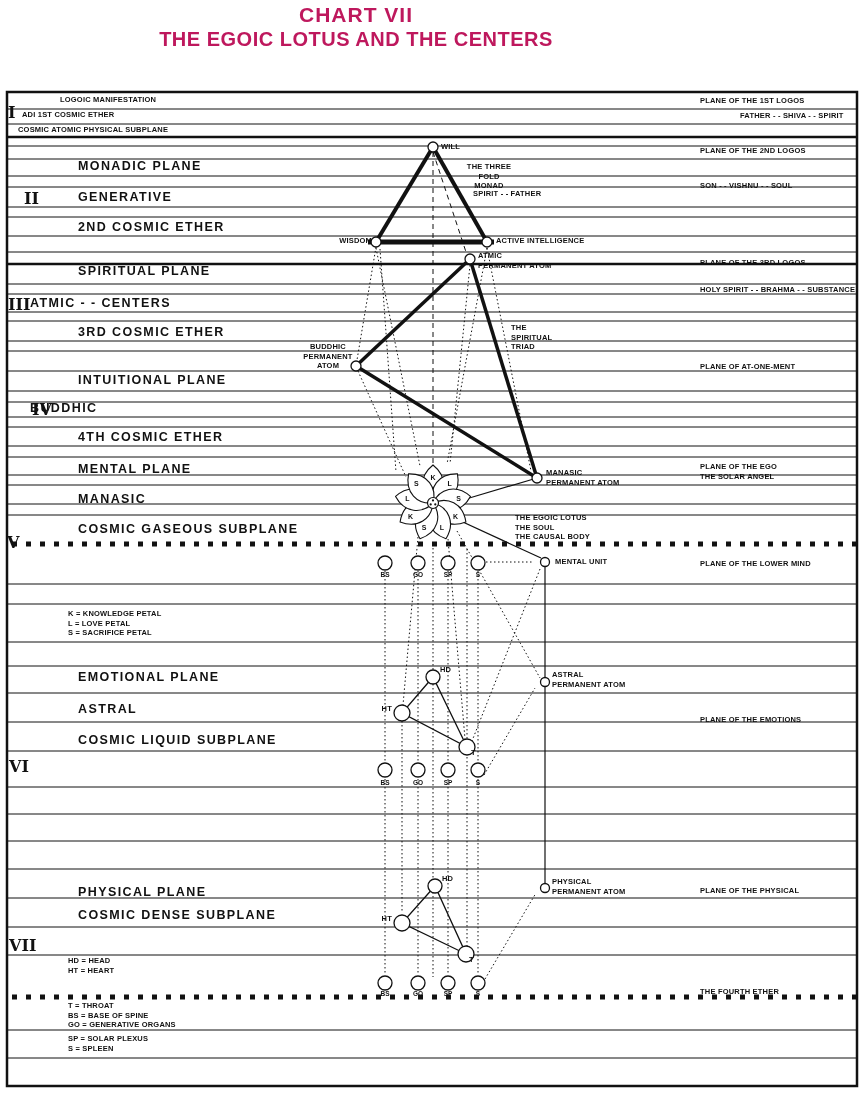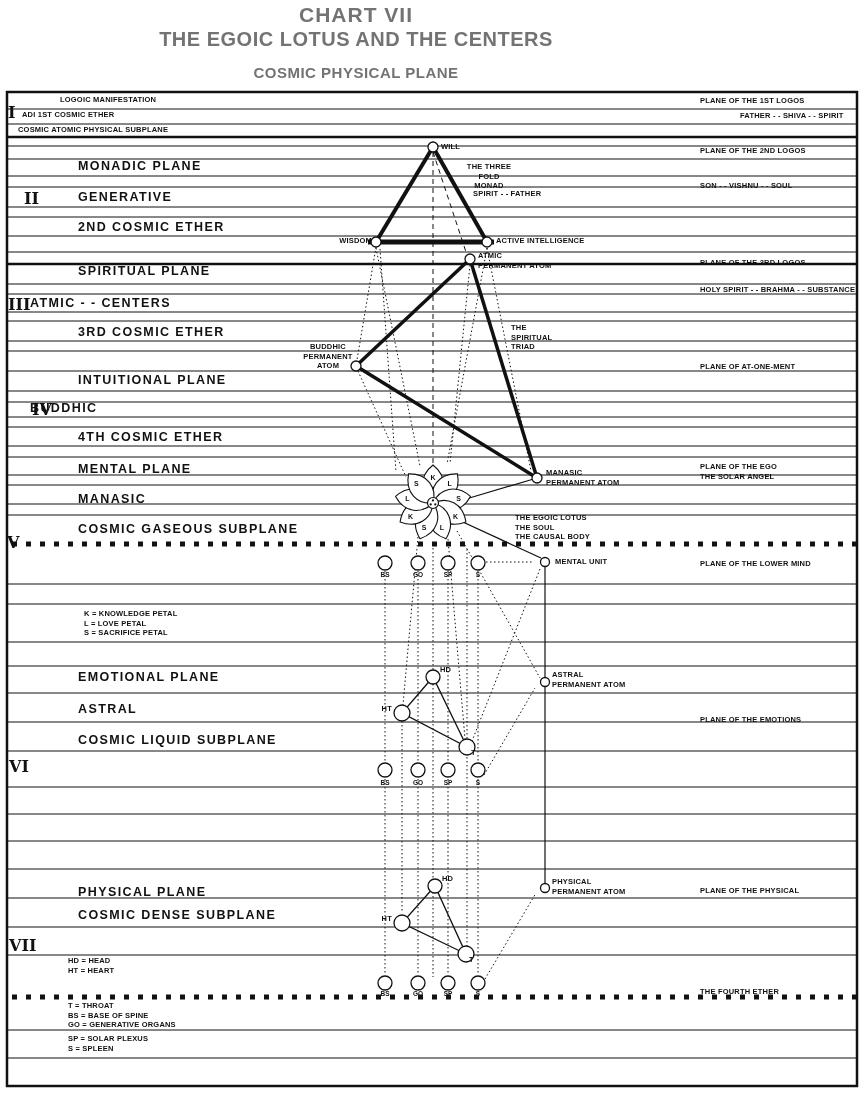--- a/index.html
+++ b/index.html
@@ -1,36 +1,35 @@
 <!DOCTYPE html>
 <html><head>
 <meta charset="utf-8">
 <style>
   html,body{margin:0;padding:0;background:#fff;}
   .page{position:relative;width:864px;height:1094px;background:#ffffff;overflow:hidden;
         font-family:"Liberation Sans",sans-serif;color:#111;}
-  .hdr{position:absolute;left:0;width:712px;text-align:center;font-weight:bold;color:#737373;}
+  .hdr{position:absolute;left:0;width:712px;text-align:center;font-weight:bold;color:#be185d;}
   #t-chart{top:3px;font-size:21px;letter-spacing:1px;}
   #t-main{top:28px;font-size:20px;letter-spacing:.5px;}
   #t-sub{top:64px;font-size:15px;letter-spacing:.5px;}
   svg{position:absolute;left:0;top:0;}
   .lbl{position:absolute;white-space:pre-line;color:#111;}
   .tiny{font-size:7.5px;line-height:9.5px;letter-spacing:.2px;}
   .b{font-weight:bold;}
   .plane{font-size:12.5px;font-weight:bold;letter-spacing:1.4px;}
   .roman{font-family:"DejaVu Serif",serif;font-size:16px;font-weight:bold;}
   .marker{font-size:6.5px;font-weight:bold;}
 </style>
 </head>
 <body>
 
 <div class="page">
   <div class="hdr" id="t-chart">CHART VII</div>
   <div class="hdr" id="t-main">THE EGOIC LOTUS AND THE CENTERS</div>
-  <div class="hdr" id="t-sub">COSMIC PHYSICAL PLANE</div>
   <svg id="shapes" width="864" height="1094" viewBox="0 0 864 1094">
       <line x1="8" y1="109" x2="856" y2="109" stroke="#111111" stroke-width="1"></line>
       <line x1="8" y1="124" x2="856" y2="124" stroke="#111111" stroke-width="1"></line>
       <line x1="8" y1="146" x2="856" y2="146" stroke="#111111" stroke-width="1"></line>
       <line x1="8" y1="159" x2="856" y2="159" stroke="#111111" stroke-width="1"></line>
       <line x1="8" y1="176" x2="856" y2="176" stroke="#111111" stroke-width="1"></line>
       <line x1="8" y1="187" x2="856" y2="187" stroke="#111111" stroke-width="1"></line>
       <line x1="8" y1="207" x2="856" y2="207" stroke="#111111" stroke-width="1"></line>
       <line x1="8" y1="217" x2="856" y2="217" stroke="#111111" stroke-width="1"></line>
       <line x1="8" y1="236" x2="856" y2="236" stroke="#111111" stroke-width="1"></line>
@@ -237,21 +236,21 @@
       <div class="lbl marker" style="left: 438px; top: 571px; width: 20px; text-align: center;">SP</div>
       <div class="lbl marker" style="left: 468px; top: 571px; width: 20px; text-align: center;">S</div>
       <div class="lbl marker" style="left: 375px; top: 779px; width: 20px; text-align: center;">BS</div>
       <div class="lbl marker" style="left: 408px; top: 779px; width: 20px; text-align: center;">GO</div>
       <div class="lbl marker" style="left: 438px; top: 779px; width: 20px; text-align: center;">SP</div>
       <div class="lbl marker" style="left: 468px; top: 779px; width: 20px; text-align: center;">S</div>
       <div class="lbl marker" style="left: 375px; top: 990px; width: 20px; text-align: center;">BS</div>
       <div class="lbl marker" style="left: 408px; top: 990px; width: 20px; text-align: center;">GO</div>
       <div class="lbl marker" style="left: 438px; top: 990px; width: 20px; text-align: center;">SP</div>
       <div class="lbl marker" style="left: 468px; top: 990px; width: 20px; text-align: center;">S</div>
-      <div class="lbl tiny b" style="left: 68px; top: 609px; margin-left: 16px;">K = KNOWLEDGE PETAL
+      <div class="lbl tiny b" style="left: 68px; top: 609px;">K = KNOWLEDGE PETAL
 L = LOVE PETAL
 S = SACRIFICE PETAL</div>
       <div class="lbl tiny b" style="left: 68px; top: 956px;">HD = HEAD
 HT = HEART</div>
       <div class="lbl tiny b" style="left: 68px; top: 1001px;">T = THROAT
 BS = BASE OF SPINE
 GO = GENERATIVE ORGANS</div>
       <div class="lbl tiny b" style="left: 68px; top: 1034px;">SP = SOLAR PLEXUS
 S = SPLEEN</div>
     </div>

